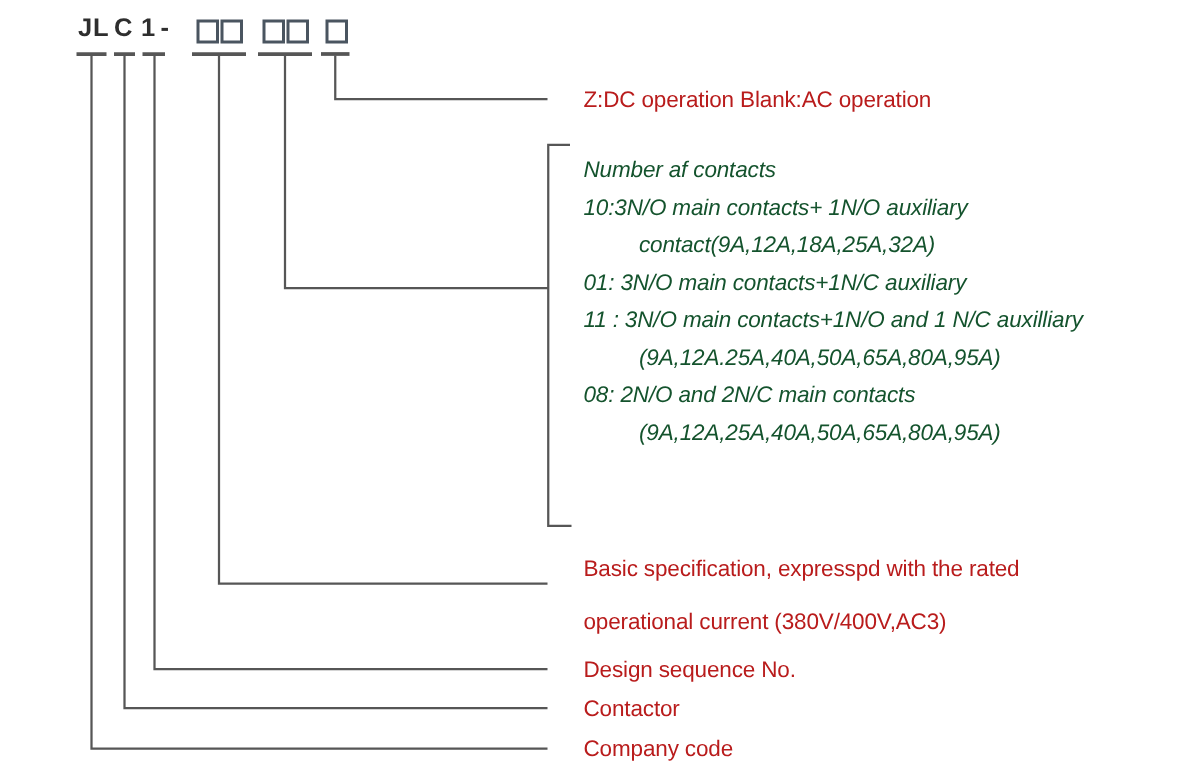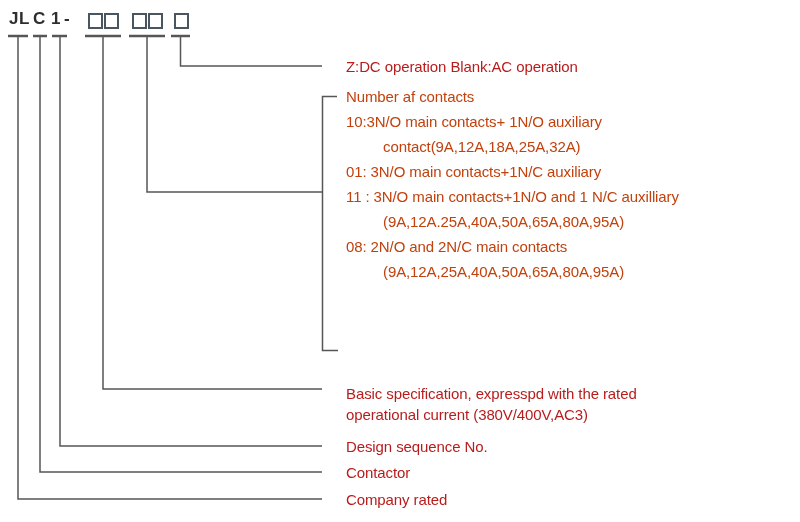--- a/index.html
+++ b/index.html
@@ -4,20 +4,21 @@
 <style>
   html, body { margin: 0; padding: 0; background: #ffffff; }
   .canvas {
     position: relative;
     width: 700px;
     height: 522px;
     background: #ffffff;
     font-family: "Liberation Sans", sans-serif;
     color: #3a3a3a;
     overflow: hidden;
+    margin-left: 43px;
   }
   .svg-layer {
     position: absolute;
     left: 0; top: 0;
     width: 800px; height: 522px;
   }
   .code-letter {
     position: absolute;
     top: 9px;
     font-size: 17px;
@@ -38,25 +39,26 @@
     position: absolute;
     font-size: 15px;
     line-height: 25px;
     color: #b91c1c;
     white-space: nowrap;
     letter-spacing: -0.1px;
   }
   .contacts-block {
     position: absolute;
     left: 346px;
-    top: 84px;
+    top: 101px;
     font-size: 15px;
     line-height: 25px;
-    color: #c2410c;
+    color: #14532d;
     letter-spacing: -0.1px;
+    font-style: italic;
   }
   .cline { white-space: nowrap; }
   .cline.indent { padding-left: 37px; }
 </style>
 </head>
 <body>
 
 <div class="canvas">
 
   <svg class="svg-layer" viewBox="0 0 800 522" xmlns="http://www.w3.org/2000/svg">
@@ -93,19 +95,19 @@
     <div class="cline">Number af contacts</div>
     <div class="cline">10:3N/O main contacts+ 1N/O auxiliary</div>
     <div class="cline indent">contact(9A,12A,18A,25A,32A)</div>
     <div class="cline">01: 3N/O main contacts+1N/C auxiliary</div>
     <div class="cline">11 : 3N/O main contacts+1N/O and 1 N/C auxilliary</div>
     <div class="cline indent">(9A,12A.25A,40A,50A,65A,80A,95A)</div>
     <div class="cline">08: 2N/O and 2N/C main contacts</div>
     <div class="cline indent">(9A,12A,25A,40A,50A,65A,80A,95A)</div>
   </div>
 
-  <div class="label" style="left:346px; top:381px">Basic specification, expresspd with the rated</div>
+  <div class="label" style="left:346px; top:367px">Basic specification, expresspd with the rated</div>
   <div class="label" style="left:346px; top:402px">operational current (380V/400V,AC3)</div>
   <div class="label" style="left:346px; top:434px">Design sequence No.</div>
   <div class="label" style="left:346px; top:460px">Contactor</div>
-  <div class="label" style="left:346px; top:487px">Company rated</div>
+  <div class="label" style="left:346px; top:487px">Company code</div>
 
 </div>
 
 </body></html>

